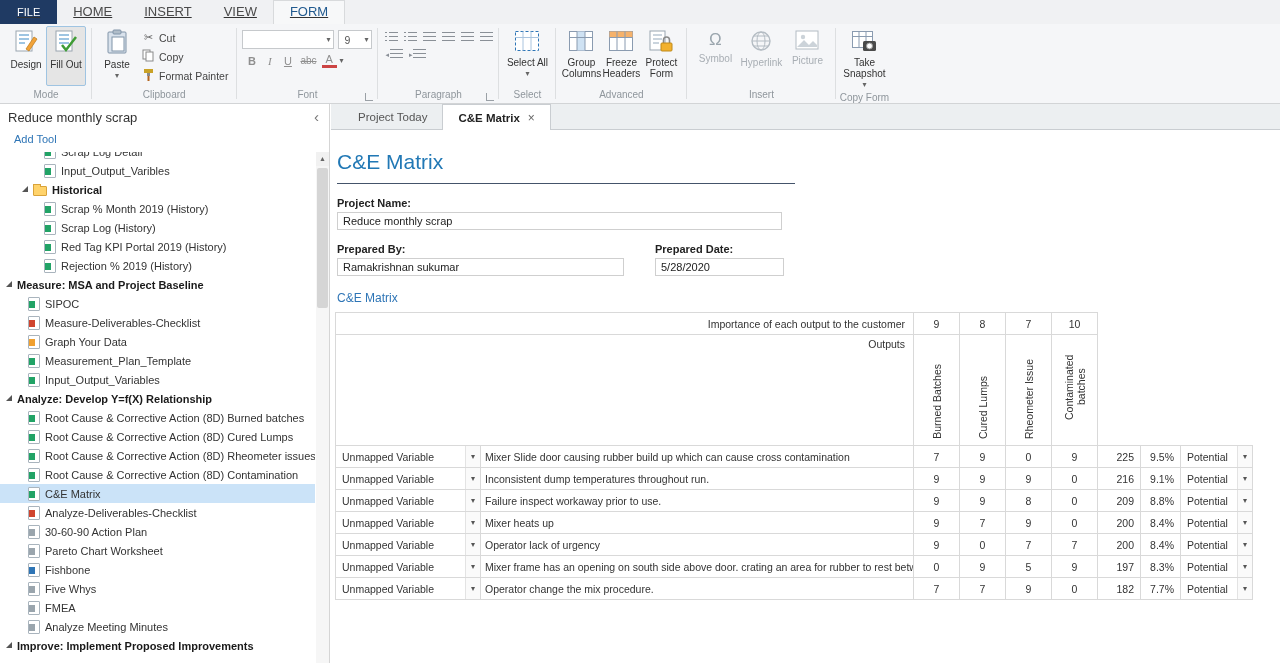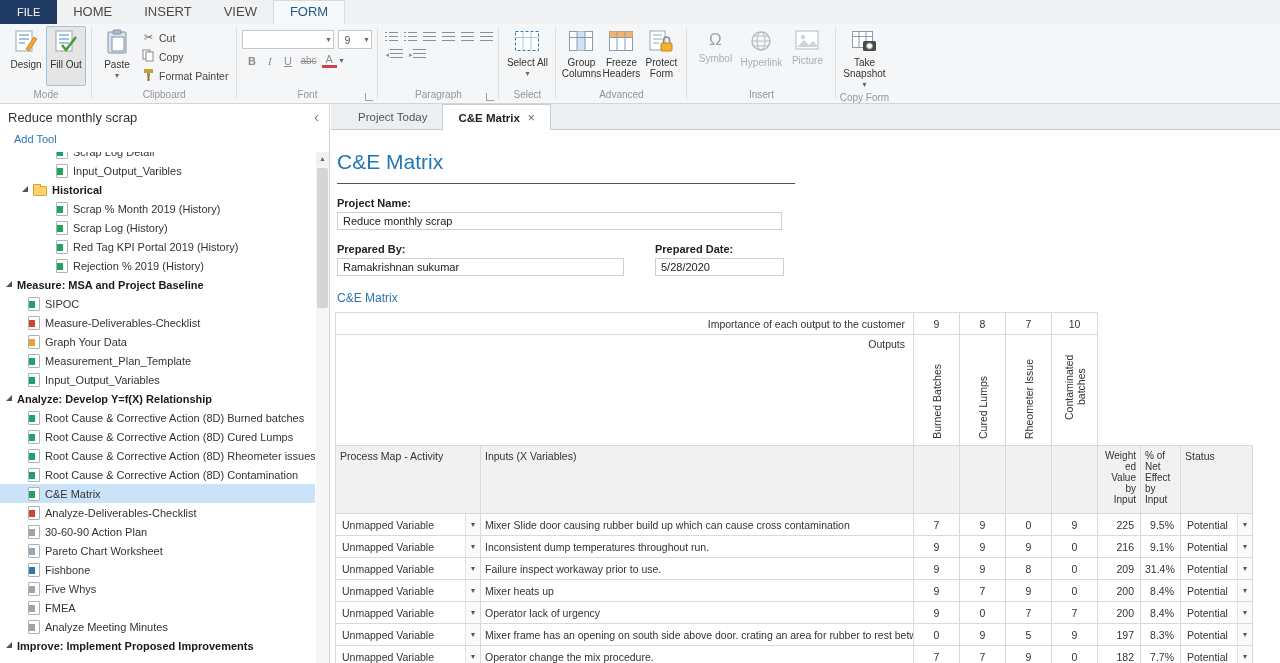--- a/index.html
+++ b/index.html
@@ -2,21 +2,21 @@
 <html><head>
 <meta charset="utf-8">
 <style>
   * { box-sizing: border-box; margin: 0; padding: 0; }
   html,body { width:1280px; height:663px; overflow:hidden; background:#fff;
     font-family:"Liberation Sans","DejaVu Sans",sans-serif; color:#333; }
 
   
   .ribbon { position:absolute; top:0; left:0; right:0; height:104px; background:#f5f6f8;
     border-bottom:1px solid #d2d4d6; }
-  .ribbon-tabs { height:24px; display:flex; background:#f0f1f3; }
+  .ribbon-tabs { height:24px; display:flex; background:#f0f1f3;text-decoration:underline; }
   .file-tab { background:#1f3a63; color:#fff; padding:0 17px; line-height:24px; font-size:11px; }
   .rtab { padding:0 16px; line-height:24px; font-size:13px; color:#4a4a4a; }
   .rtab.active { background:#f7f8f9; color:#215a8f; border:1px solid #d8dadc; border-bottom:none;
     line-height:22px; position:relative; z-index:2; }
   .ribbon-body { display:flex; height:79px; padding:0 2px; align-items:stretch; }
   .rgroup { display:flex; flex-direction:column; position:relative; }
   .rgroup-content { flex:1; display:flex; align-items:flex-start; padding:2px 4px 0; }
   .rgroup-label { height:15px; text-align:center; font-size:10px; color:#8f969c; line-height:13px; }
   .vsep { width:1px; background:#dddfe1; margin:4px 1px; }
   .bigbtn { width:40px; min-height:60px; display:flex; flex-direction:column; align-items:center;
@@ -61,21 +61,21 @@
     padding:0 10px 0 8px; font-size:13px; color:#333; }
   .sb-collapse { color:#777; font-size:15px; line-height:14px; }
   .add-tool { color:#2e75b6; font-size:11px; padding:3px 0 4px 14px; }
   .tree-wrap { position:absolute; top:48px; bottom:0; left:0; right:0; overflow:hidden; }
   .tree { margin-top:-10px; }
   .tree-row { display:flex; align-items:center; height:19px; font-size:11px; color:#333;
     margin-right:14px; white-space:nowrap; overflow:hidden; }
   .tree-row.h0 { font-weight:bold; color:#1a1a1a; padding-left:6px; }
   .tree-row.h1 { font-weight:bold; color:#1a1a1a; padding-left:22px; }
   .tree-row.i1 { padding-left:28px; }
-  .tree-row.i2 { padding-left:56px; }
+  .tree-row.i2 { padding-left:44px; }
   .tree-row.sel { background:#cbe3f8; }
   .tri { display:none; width:0; height:0; border-left:6px solid transparent;
     border-bottom:6px solid #555; margin:0 5px 2px 0; flex:none; }
   .h0 .tri, .h1 .tri { display:inline-block; }
   .t-icon { display:none; width:12px; height:14px; margin-right:5px; position:relative; flex:none;
     background:#fff; border:1px solid #a9b4bd; border-radius:1px; }
   .t-icon::before { content:""; position:absolute; left:0; top:3px; width:6px; height:7px; }
   .ic-excel,.ic-word,.ic-chart,.ic-plain,.ic-fish { display:inline-block; }
   .ic-excel::before { background:#21a366; }
   .ic-word::before  { background:#d0452f; }
@@ -619,31 +619,20 @@
               <td class="vert">
                 <span class="vtext">Rheometer Issue</span>
               </td>
 
               <td class="vert">
                 <span class="vtext">Contaminated batches</span>
               </td>
 
             <td class="nob" colspan="3"></td>
           </tr>
-          <tr class="hdr">
-            <td>Process Map - Activity</td>
-            <td>Inputs (X Variables)</td>
-            <td></td>
-            <td></td>
-            <td></td>
-            <td></td>
-            <td class="h-wv">Weighted Value by Input</td>
-            <td class="h-pct">% of Net Effect by Input</td>
-            <td>Status</td>
-          </tr>
         </tbody>
         <tbody>
 
             <tr class="row">
               <td class="combo-cell">
                 <span class="combo-in">
                   <span class="combo-text">Unmapped Variable</span>
                   <span class="combo-arrow">▾</span>
                 </span>
               </td>
@@ -690,21 +679,21 @@
                   <span class="combo-text">Unmapped Variable</span>
                   <span class="combo-arrow">▾</span>
                 </span>
               </td>
               <td class="inp-cell">Failure inspect workaway prior to use.</td>
               <td class="num">9</td>
               <td class="num">9</td>
               <td class="num">8</td>
               <td class="num">0</td>
               <td class="rnum">209</td>
-              <td class="rnum">31.4%</td>
+              <td class="rnum">8.8%</td>
               <td class="combo-cell">
                 <span class="combo-in">
                   <span class="combo-text">Potential</span>
                   <span class="combo-arrow">▾</span>
                 </span>
               </td>
             </tr>
 
             <tr class="row">
               <td class="combo-cell">

